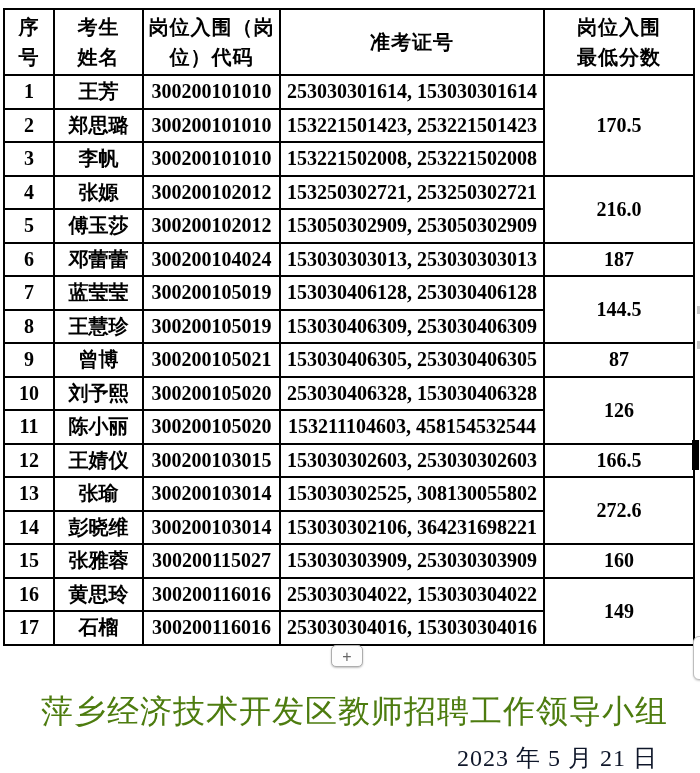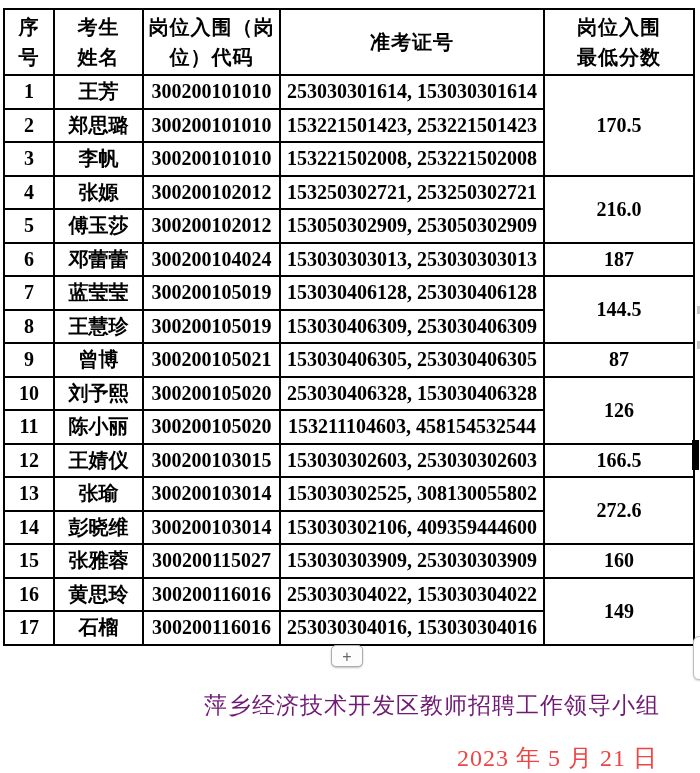--- a/index.html
+++ b/index.html
@@ -73,33 +73,33 @@
     left: 692px; top: 440px;
     width: 7px; height: 30px;
     background: #000;
   }
   .scroll-tick { position: absolute; left: 697px; width: 3px; height: 8px; background: #c8c8c8; }
   .tick-a { top: 306px; }
   .tick-b { top: 341px; }
 
   .footer-signature {
     position: absolute;
-    right: 40px; top: 690px;
-    font-size: 23px;
+    right: 32px; top: 690px;
+    font-size: 32px;
     letter-spacing: 1px;
-    color: #701a75;
+    color: #4d7c0f;
     font-weight: normal;
     white-space: nowrap;
   }
   .footer-date {
     position: absolute;
     right: 42px; top: 742px;
     font-size: 24px;
     letter-spacing: 1px;
-    color: #ef4444;
+    color: #0f172a;
     font-weight: normal;
     white-space: nowrap;
   }
 </style>
 </head>
 <body>
 
 <div class="page">
 
   <table class="results">
@@ -207,21 +207,21 @@
           <td>13</td>
           <td>张瑜</td>
           <td>300200103014</td>
           <td>153030302525, 308130055802</td>
           <td rowspan="2">272.6</td>
         </tr>
         <tr>
           <td>14</td>
           <td>彭晓维</td>
           <td>300200103014</td>
-          <td>153030302106, 409359444600</td>
+          <td>153030302106, 364231698221</td>
         </tr>
         <tr>
           <td>15</td>
           <td>张雅蓉</td>
           <td>300200115027</td>
           <td>153030303909, 253030303909</td>
           <td rowspan="1">160</td>
         </tr>
         <tr>
           <td>16</td>

